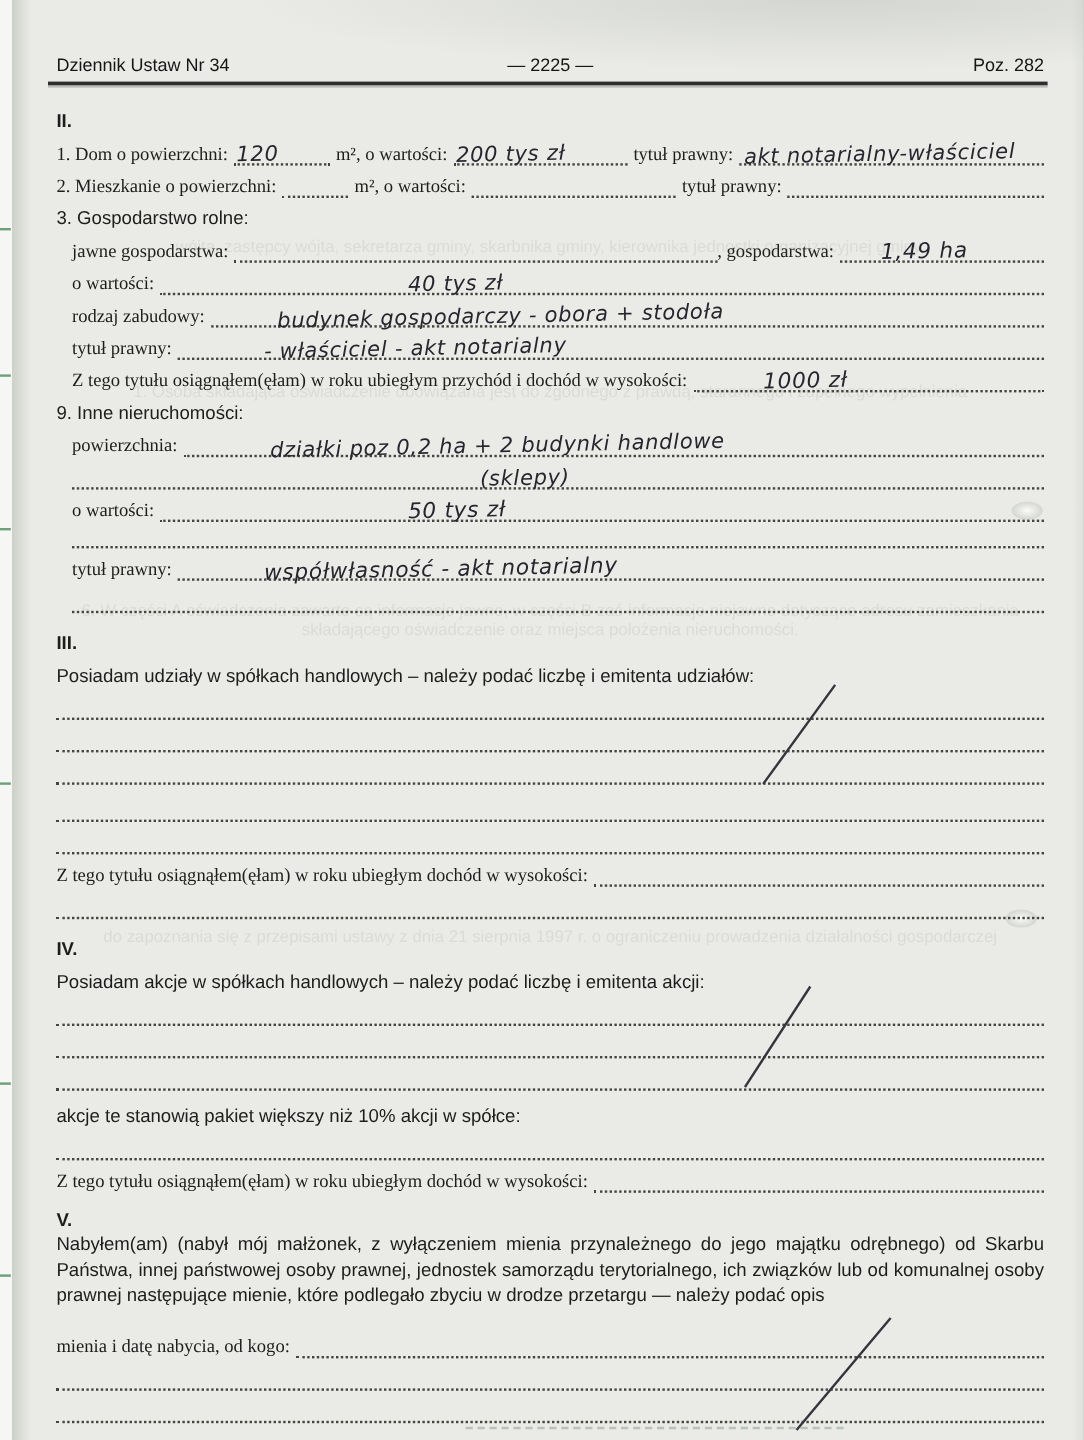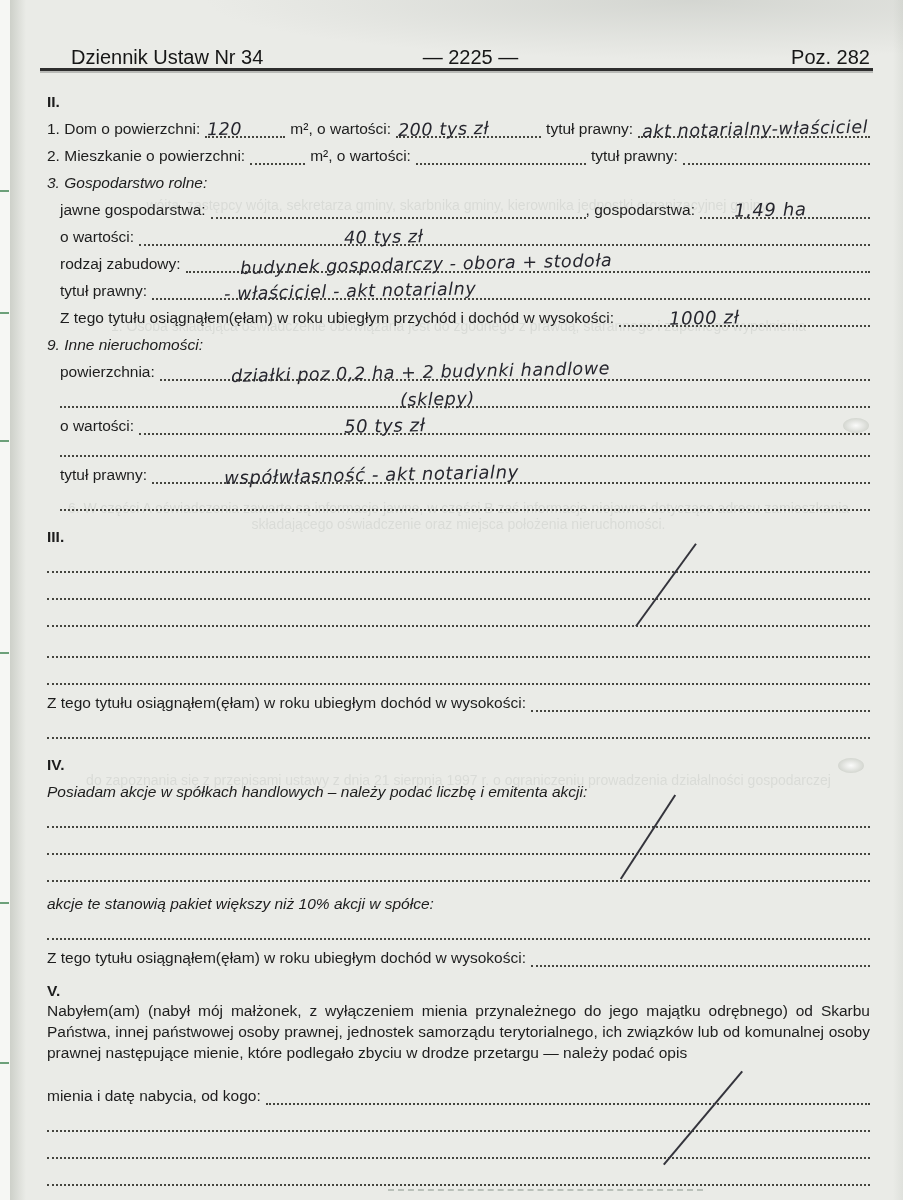--- a/index.html
+++ b/index.html
@@ -10,31 +10,31 @@
   .paper-edge{position:absolute;left:10px;top:0;width:16px;height:100%;
               background:linear-gradient(90deg,#cdd0c9,#eaebe7);}
   .scan-right{position:absolute;right:0;top:0;width:10px;height:100%;
               background:linear-gradient(270deg,#dfe1dc,#eaebe7);}
   .smudge-top{position:absolute;left:200px;top:0;width:703px;height:60px;
               background:radial-gradient(ellipse at 70% 0%,rgba(170,174,168,.35),rgba(170,174,168,0) 70%);}
   .green-tick{position:absolute;left:0;width:9px;height:2px;background:#4a8a5a;opacity:.8;}
   .curl{position:absolute;width:26px;height:15px;border-radius:50%;
         background:radial-gradient(ellipse,rgba(255,255,255,.8),rgba(190,194,186,.5) 70%,rgba(190,194,186,0));}
   
-  .hdr{position:absolute;left:47px;right:33px;top:46px;font-size:20px;color:#161616;margin-left:24px;}
+  .hdr{position:absolute;left:47px;right:33px;top:46px;font-size:15px;color:#161616;}
   .hdr .c{position:absolute;left:0;right:0;text-align:center;top:0;}
   .hdr .r{position:absolute;right:0;top:0;}
   .rule{position:absolute;left:40px;right:30px;top:68px;height:3px;background:#2e2e2e;
         box-shadow:0 2px 0 rgba(40,40,40,.25);}
   
   .content{position:absolute;left:47px;right:33px;top:84px;font-size:15.5px;}
   .sec{font-weight:bold;height:27px;display:flex;align-items:flex-end;}
-  .titleline{height:27px;display:flex;align-items:flex-end;font-style:italic;}
+  .titleline{height:27px;display:flex;align-items:flex-end;}
   .frow{display:flex;align-items:flex-end;height:27px;}
-  .lbl{white-space:nowrap;padding-right:5px;}
+  .lbl{white-space:nowrap;padding-right:5px;font-family:Liberation Serif, serif;}
   .dots{flex:1 1 auto;position:relative;border-bottom:2px dotted #45453f;height:100%;min-width:30px;}
   .dots.w80{flex:0 0 80px;} .dots.w55{flex:0 0 55px;} .dots.w145{flex:0 0 145px;}
   .dots.w170{flex:0 0 170px;} 
   .dotline{height:25px;position:relative;border-bottom:2px dotted #45453f;}
   .group{position:relative;}
   .hand{position:absolute;bottom:-3px;font-size:17.5px;font-style:italic;white-space:nowrap;
         color:#26262e;letter-spacing:.6px;font-family:"DejaVu Sans",sans-serif;
         transform:rotate(-1.2deg);z-index:3;}
   .hl2{left:2px;} .hl4{left:4px;} .hl8{left:8%;} .hl10{left:10%;}
   .hl20{left:20%;} .hl28{left:28%;} .hl42{left:42%;}
@@ -183,20 +183,21 @@
       <span class="dots">
         <span class="hand hl10 big">współwłasność - akt notarialny</span>
       </span>
     </div>
 
     <div class="frow" style="padding-left:13px">
       <span class="dots"></span>
     </div>
 
     <div class="sec mt8">III.</div>
+    <div class="titleline">Posiadam udziały w spółkach handlowych – należy podać liczbę i emitenta udziałów:</div>
 
     <div class="group">
       <div class="dotline"></div>
       <div class="dotline"></div>
       <div class="dotline"></div>
       <div class="slash slash3"></div>
     </div>
 
     <div class="frow mt4">
       <span class="dots"></span>

